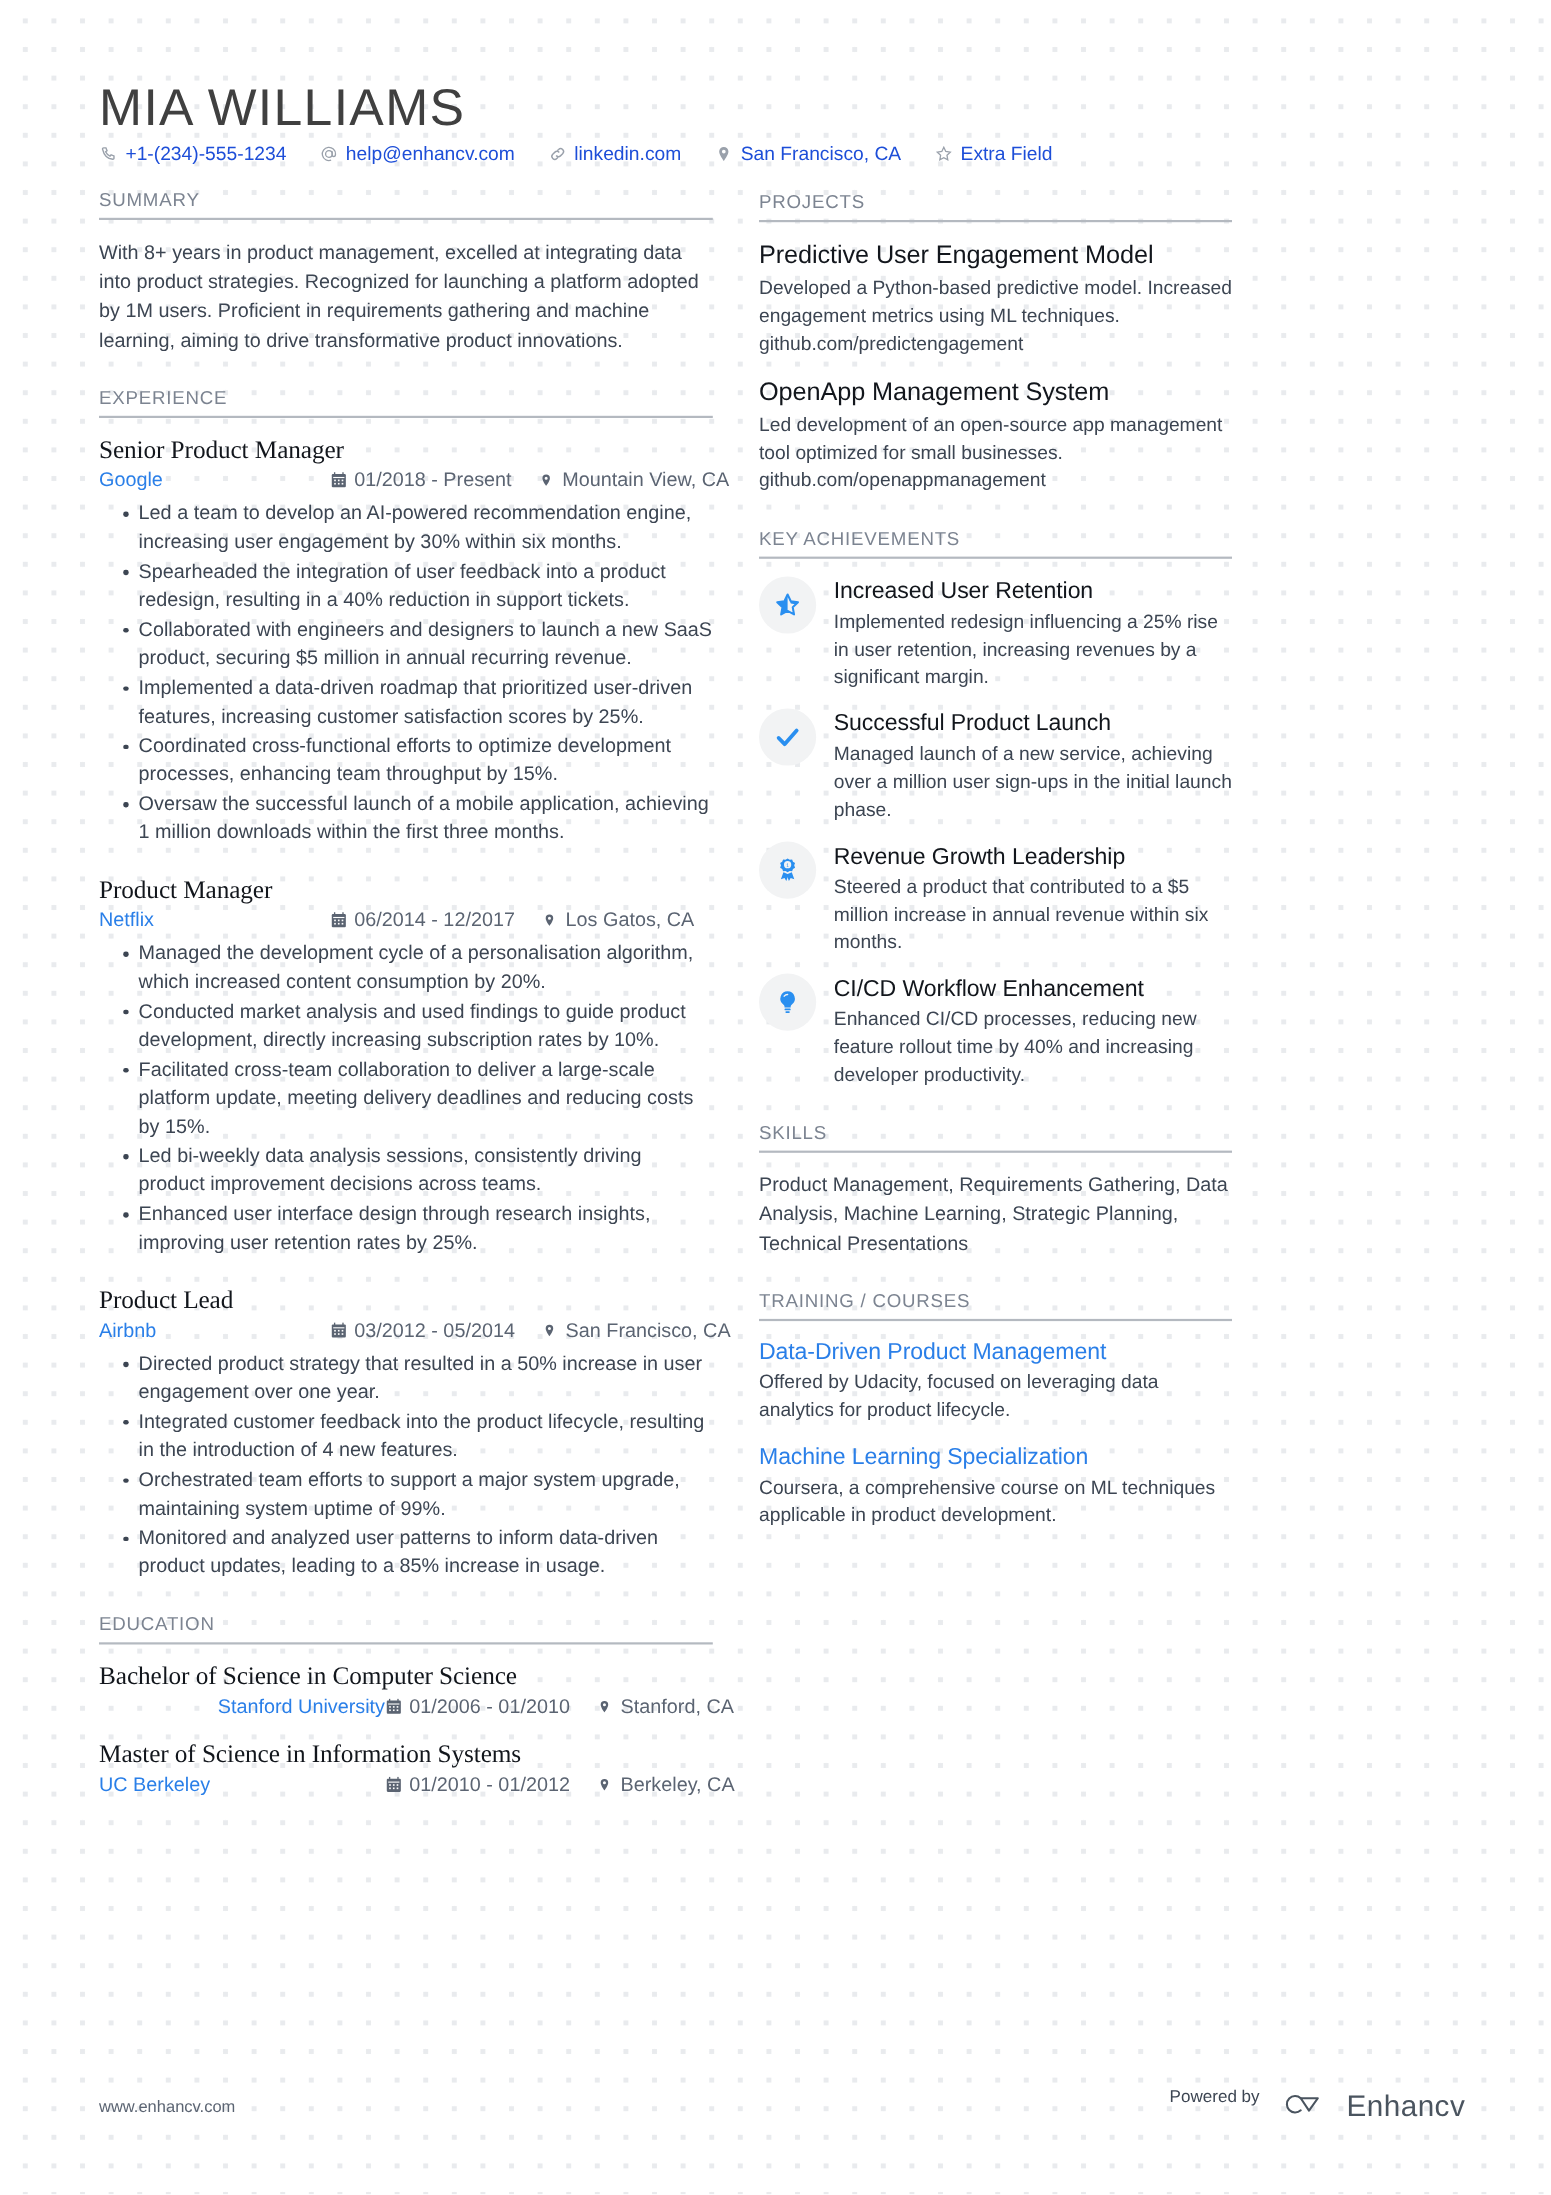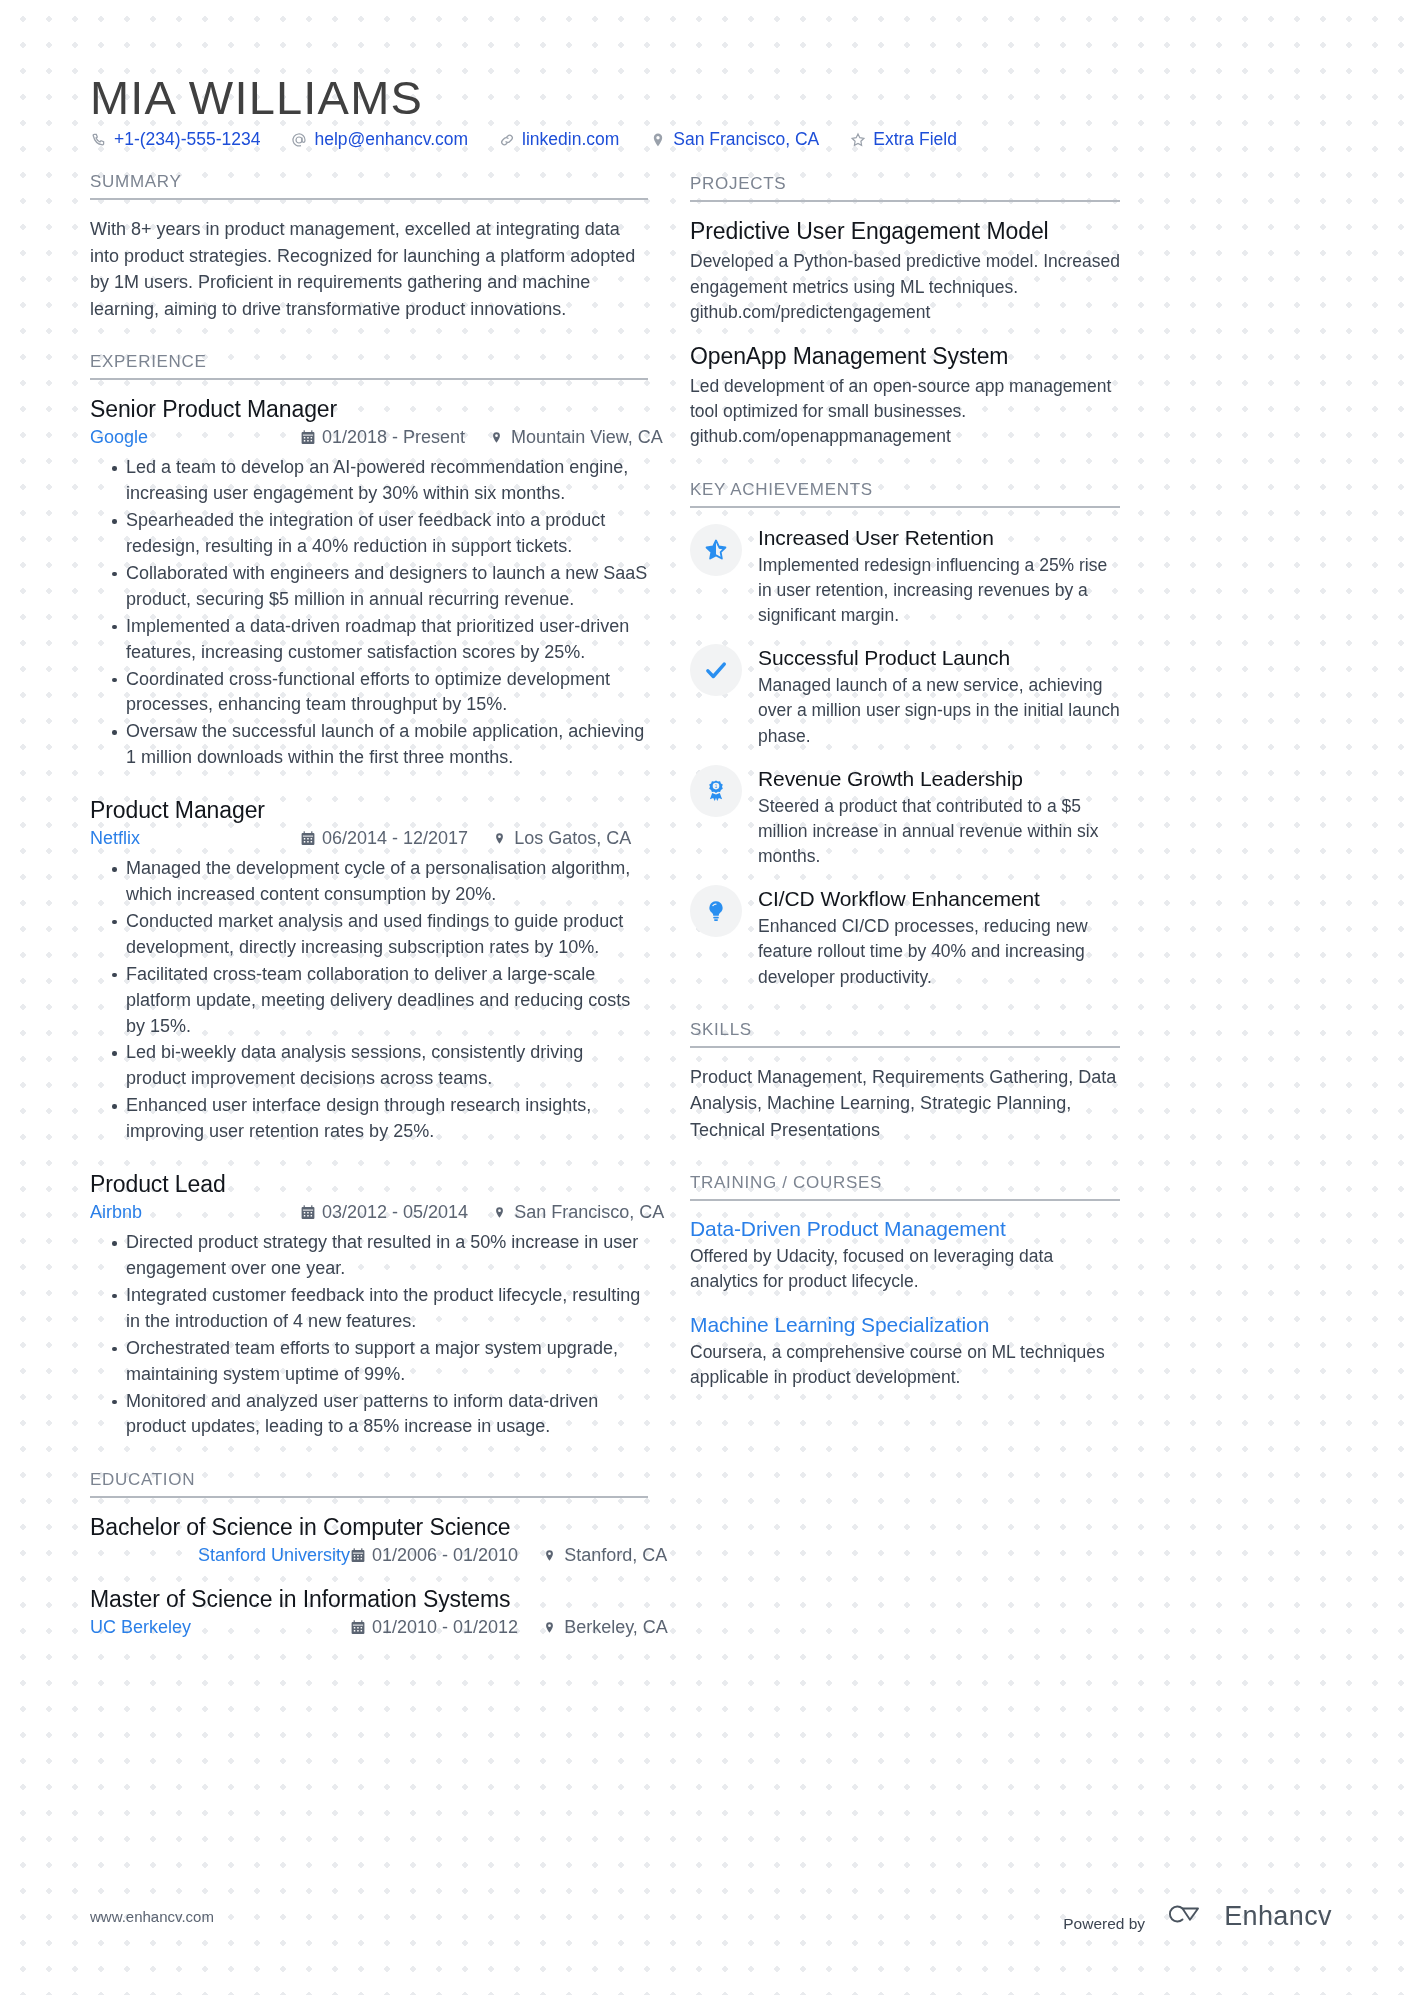--- a/index.html
+++ b/index.html
@@ -118,20 +118,21 @@
 
   
   .entry { margin-bottom: 26px; }
   .entry:last-child { margin-bottom: 0; }
   .entry-title {
     font-size: 23px;
     color: #12161c;
     font-weight: 400;
     margin: 0 0 4px 0;
     letter-spacing: -0.1px;
+    font-family: Liberation Serif, serif;
   }
   .entry-meta {
     display: flex;
     align-items: center;
     font-size: 18px;
     margin-bottom: 7px;
   }
   .entry-org {
     color: #2a7fe8;
     width: 210px;
@@ -261,21 +262,21 @@
     justify-content: space-between;
     padding: 0 78px 0 90px;
     box-sizing: border-box;
   }
   .footer-url {
     font-size: 15px;
     color: #5b6472;
   }
   .footer-right {
     display: flex;
-    align-items: flex-end;
+    align-items: flex-start;
     gap: 18px;
   }
   .powered {
     font-size: 15.5px;
     color: #3c4552;
   }
   .brand {
     display: flex;
     align-items: center;
     gap: 9px;

